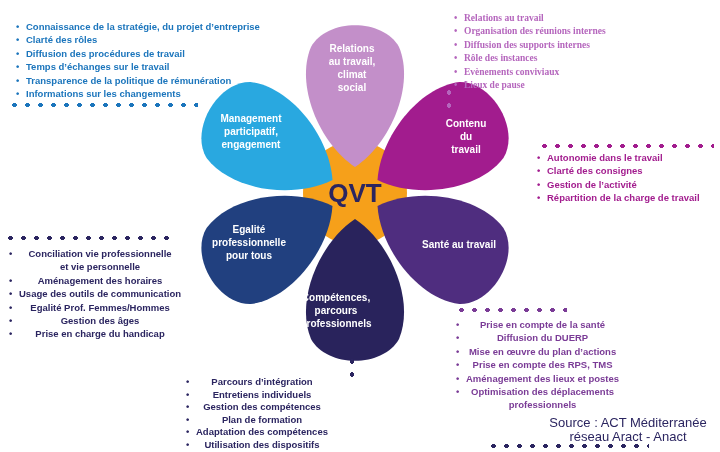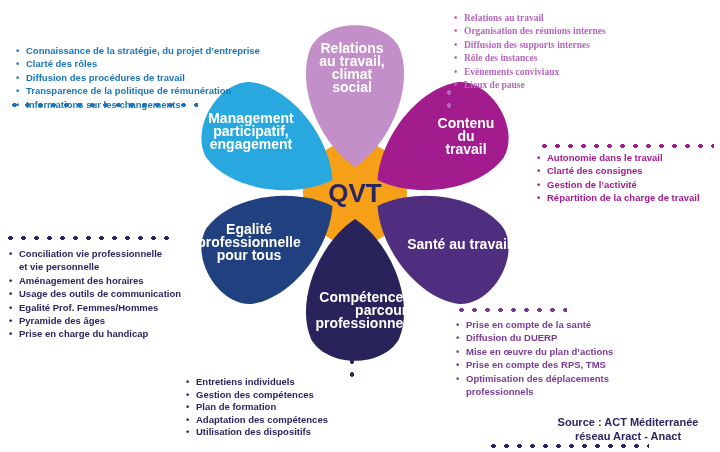--- a/index.html
+++ b/index.html
@@ -1,39 +1,39 @@
 <!DOCTYPE html>
 <html><head>
 <meta charset="utf-8">
 <style>
   html,body{margin:0;padding:0;background:#fff;}
   .page{position:relative;width:720px;height:452px;background:#ffffff;overflow:hidden;
         font-family:"Liberation Sans",sans-serif;}
   .flower{position:absolute;left:170px;top:8px;width:370px;height:370px;}
-  .petal-label{position:absolute;color:#ffffff;font-weight:bold;font-size:14px;
+  .petal-label{position:absolute;color:#ffffff;font-weight:bold;font-size:10px;
                line-height:13px;text-align:center;white-space:pre-line;}
   .blist{list-style:none;margin:0;padding:0;position:absolute;font-size:9.5px;
          font-weight:bold;width:max-content;}
   .blist li{position:relative;padding-left:11px;line-height:13.4px;white-space:pre-line;}
   .blist li::before{content:"•";position:absolute;left:1px;top:0;}
   .blist.tight li{line-height:12.5px;}
   .c-blue{color:#1b75bc;}
   .c-orchid{color:#b566bd;font-family:Liberation Serif, serif;}
   .c-magenta{color:#a21c8e;}
-  .c-navy{color:#2b2560;}
-  .c-purple{color:#7a3b96;}
+  .c-navy{color:#2b2560;text-align:center;}
+  .c-purple{color:#7a3b96;text-align:center;}
   .dots-h{position:absolute;height:6px;background-repeat:repeat-x;background-size:13px 6px;}
   .dots-v{position:absolute;width:6px;background-repeat:repeat-y;background-size:6px 13px;}
   .d-blue{background-image:radial-gradient(circle 2.2px at 50% 50%, #1b75bc 98%, transparent 100%);}
   .d-orchid{background-image:radial-gradient(circle 2.2px at 50% 50%, #b566bd 98%, transparent 100%);}
   .d-magenta{background-image:radial-gradient(circle 2.2px at 50% 50%, #a21c8e 98%, transparent 100%);}
   .d-navy{background-image:radial-gradient(circle 2.2px at 50% 50%, #2b2560 98%, transparent 100%);}
   .d-purple{background-image:radial-gradient(circle 2.2px at 50% 50%, #7a3b96 98%, transparent 100%);}
   .source{position:absolute;left:538px;top:416px;width:180px;text-align:center;
-          color:#2b2560;font-weight:bold;font-size:11px;line-height:13.5px;}
+          color:#2b2560;font-weight:normal;font-size:13px;line-height:13.5px;}
 </style>
 </head>
 <body>
 
 <div class="page">
 
   <svg class="flower" viewBox="-185 -185 370 370" xmlns="http://www.w3.org/2000/svg">
     <circle cx="0" cy="0" r="52" fill="#f6a01a"></circle>
     <path d="M0,-26 C-36,-50 -60,-108 -44,-146 C-28,-175 28,-175 44,-146 C60,-108 36,-50 0,-26 Z" transform="rotate(0)" fill="#c38fc9"></path>
     <path d="M0,-26 C-36,-50 -60,-108 -44,-146 C-28,-175 28,-175 44,-146 C60,-108 36,-50 0,-26 Z" transform="rotate(60)" fill="#a21c8e"></path>
@@ -45,34 +45,35 @@
   </svg>
 
   <div class="petal-label" style="left:292px;top:42px;width:120px;">Relations
 au travail,
 climat
 social</div>
   <div class="petal-label" style="left:416px;top:117px;width:100px;">Contenu
 du
 travail</div>
   <div class="petal-label" style="left:399px;top:238px;width:120px;">Santé au travail</div>
-  <div class="petal-label" style="left:295px;top:291px;width:120px;text-align:right;">Compétences,
+  <div class="petal-label" style="left:276px;top:291px;width:120px;">Compétences,
 parcours
 professionnels</div>
   <div class="petal-label" style="left:189px;top:223px;width:120px;text-align:center;">Egalité
 professionnelle
 pour tous</div>
   <div class="petal-label" style="left:191px;top:112px;width:120px;">Management
 participatif,
 engagement</div>
 
-  <ul class="blist c-blue" style="left:15px;top:20px;margin-top:24px;">
+  <ul class="blist c-blue" style="left:15px;top:20px;">
     <li>Connaissance de la stratégie, du projet d’entreprise</li>
     <li>Clarté des rôles</li>
     <li>Diffusion des procédures de travail</li>
+    <li>Temps d’échanges sur le travail</li>
     <li>Transparence de la politique de rémunération</li>
     <li>Informations sur les changements</li>
   </ul>
 
   <ul class="blist c-orchid" style="left:453px;top:12px;">
     <li>Relations au travail</li>
     <li>Organisation des réunions internes</li>
     <li>Diffusion des supports internes</li>
     <li>Rôle des instances</li>
     <li>Evènements conviviaux</li>
@@ -85,34 +86,36 @@
     <li>Gestion de l’activité</li>
     <li>Répartition de la charge de travail</li>
   </ul>
 
   <ul class="blist c-navy" style="left:8px;top:247px;">
     <li>Conciliation vie professionnelle
 et vie personnelle</li>
     <li>Aménagement des horaires</li>
     <li>Usage des outils de communication</li>
     <li>Egalité Prof. Femmes/Hommes</li>
-    <li>Pyramide des âges</li>
+    <li>Gestion des âges</li>
     <li>Prise en charge du handicap</li>
   </ul>
 
   <ul class="blist c-purple" style="left:455px;top:318px;">
     <li>Prise en compte de la santé</li>
     <li>Diffusion du DUERP</li>
     <li>Mise en œuvre du plan d’actions</li>
     <li>Prise en compte des RPS, TMS</li>
+    <li>Aménagement des lieux et postes</li>
     <li>Optimisation des déplacements
 professionnels</li>
   </ul>
 
   <ul class="blist tight c-navy" style="left:185px;top:376px;">
+    <li>Parcours d’intégration</li>
     <li>Entretiens individuels</li>
     <li>Gestion des compétences</li>
     <li>Plan de formation</li>
     <li>Adaptation des compétences</li>
     <li>Utilisation des dispositifs</li>
   </ul>
 
   <div class="dots-h d-blue" style="left:8px;top:102px;width:190px;"></div>
   <div class="dots-v d-orchid" style="left:446px;top:86px;height:26px;"></div>
   <div class="dots-h d-magenta" style="left:538px;top:143px;width:176px;"></div>

